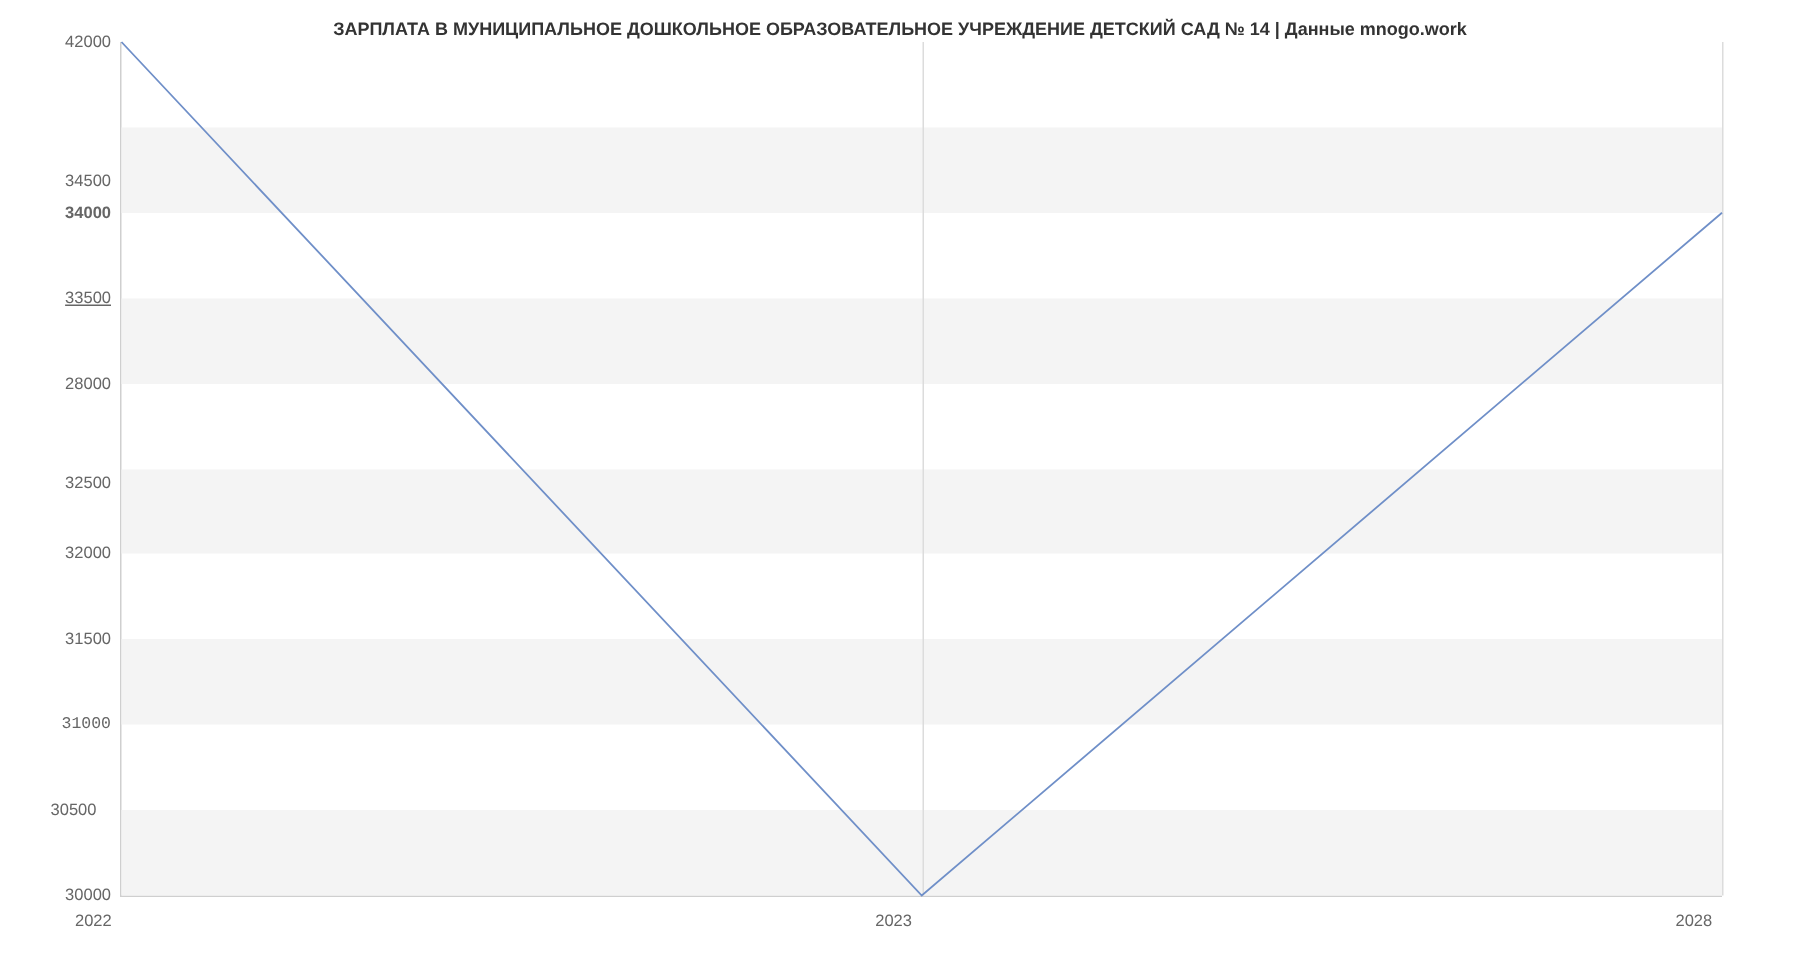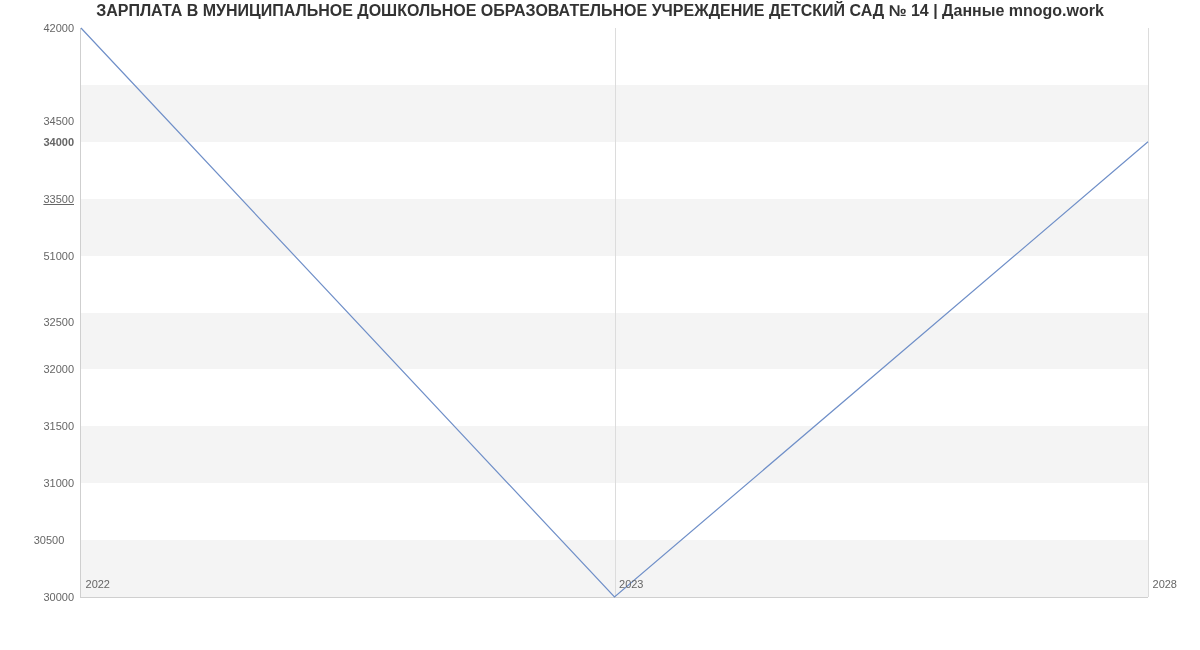--- a/index.html
+++ b/index.html
@@ -11,25 +11,25 @@
     font-family: Verdana, Geneva, sans-serif;
     color: #333333;
   }
   .chart-wrap {
     position: relative;
     width: 1200px;
     height: 650px;
   }
   .title {
     position: absolute;
-    top: 2px;
+    top: 12px;
     left: 0;
     width: 1200px;
     text-align: center;
-    font-size: 16px;
+    font-size: 12px;
     font-weight: 600;
     color: #333333;
   }
   .plot {
     position: absolute;
     left: 80px;
     top: 28px;
     width: 1068px;
     height: 570px;
     border-left: 1px solid #cfcfcf;
@@ -53,23 +53,23 @@
     position: absolute;
     right: 1126px; 
     width: 50px;
     text-align: right;
     font-size: 11px;
     color: #666666;
     transform: translateY(-50%);
   }
   .x-tick {
     position: absolute;
-    top: 578px;
+    top: 608px;
     width: 60px;
-    text-align: right;
+    text-align: left;
     font-size: 11px;
     color: #666666;
     transform: translateX(-50%);
   }
   svg.line-layer {
     position: absolute;
     left: 0;
     top: 0;
     width: 100%;
     height: 100%;
@@ -94,25 +94,25 @@
       <div class="band" style="top: 398.3px; height: 56.9px;"></div>
       <div class="band" style="top: 512.1px; height: 56.9px;"></div>
     <div class="grid-v" style="left: 533.5px;"></div>
       <div class="grid-v" style="left: 1067px;"></div>
       <svg class="line-layer" id="line-layer">
       <polyline id="data-line" class="data-line" points="0,0 533.5,569 1067,113.79999999999995" style="stroke: rgb(111, 143, 200);"></polyline>
     </svg>
   </div>
 <div class="y-tick" style="top: 597px;">30000</div>
     <div class="y-tick" style="top: 540.1px; text-align: center;">30500</div>
-    <div class="y-tick" style="top: 483.2px;">31000</div>
+    <div class="y-tick" style="top: 483.2px; font-family: Liberation Mono, monospace;">31000</div>
     <div class="y-tick" style="top: 426.3px;">31500</div>
     <div class="y-tick" style="top: 369.4px;">32000</div>
     <div class="y-tick" style="top: 322px;">32500</div>
-    <div class="y-tick" style="top: 255.6px;">51000</div>
+    <div class="y-tick" style="top: 255.6px;">28000</div>
     <div class="y-tick" style="top: 198.7px; text-decoration: underline;">33500</div>
     <div class="y-tick" style="top: 141.8px; font-weight: bold;">34000</div>
     <div class="y-tick" style="top: 84.9px; margin-top: 36px;">34500</div>
     <div class="y-tick" style="top: 28px;">42000</div>
     <div class="x-tick" style="left: 80px;">2022</div>
     <div class="x-tick" style="left: 613.5px;">2023</div>
     <div class="x-tick" style="left: 1147px;">2028</div>
   </div>
 
 </body></html>

